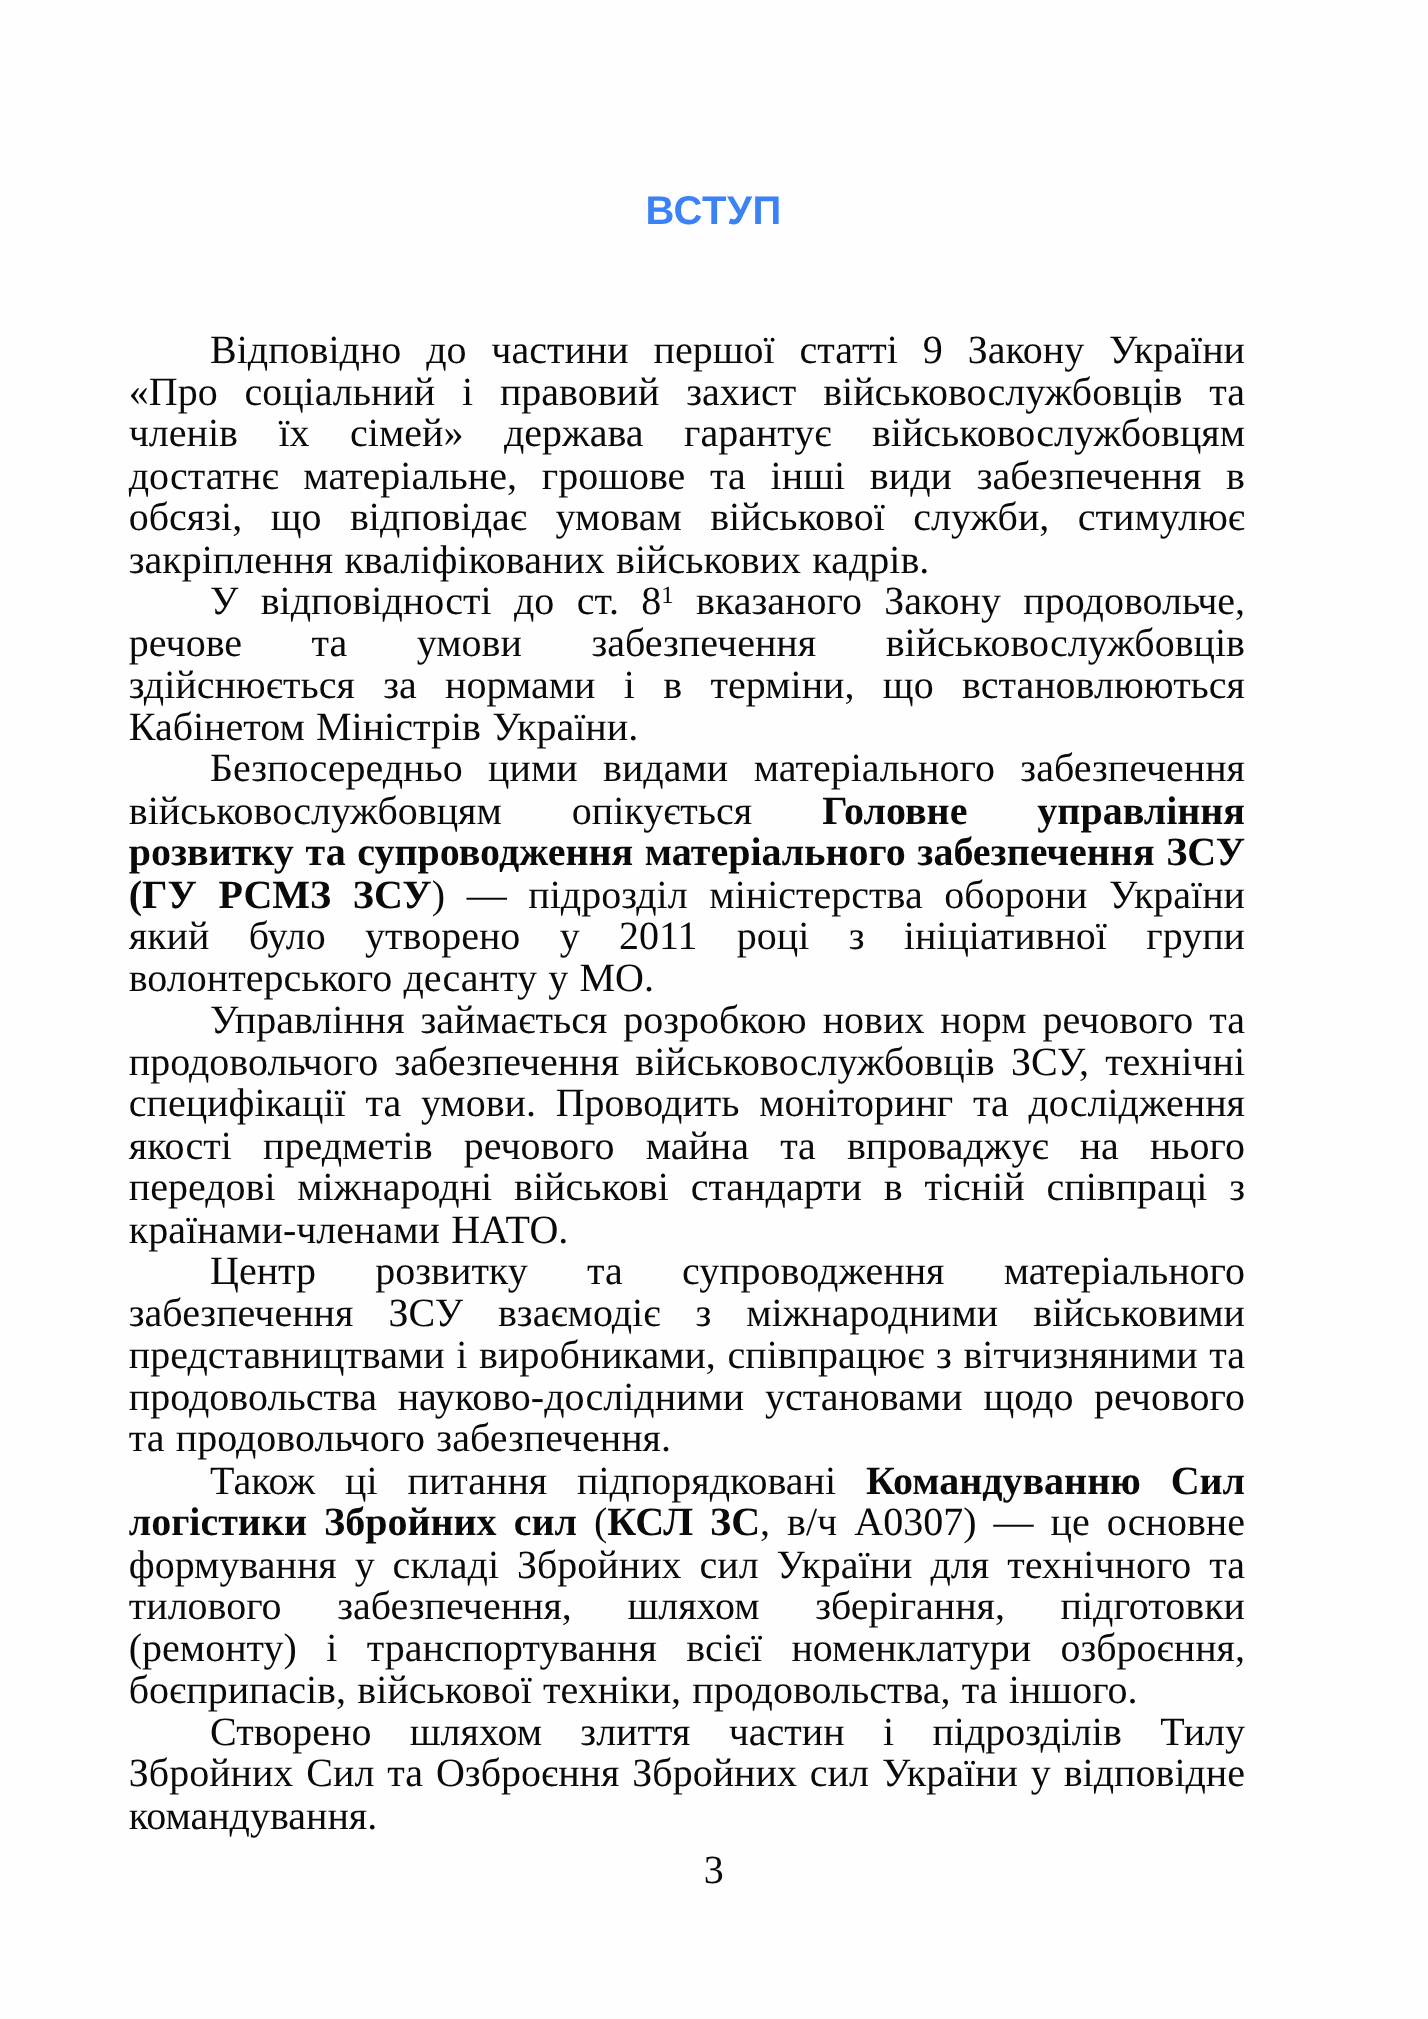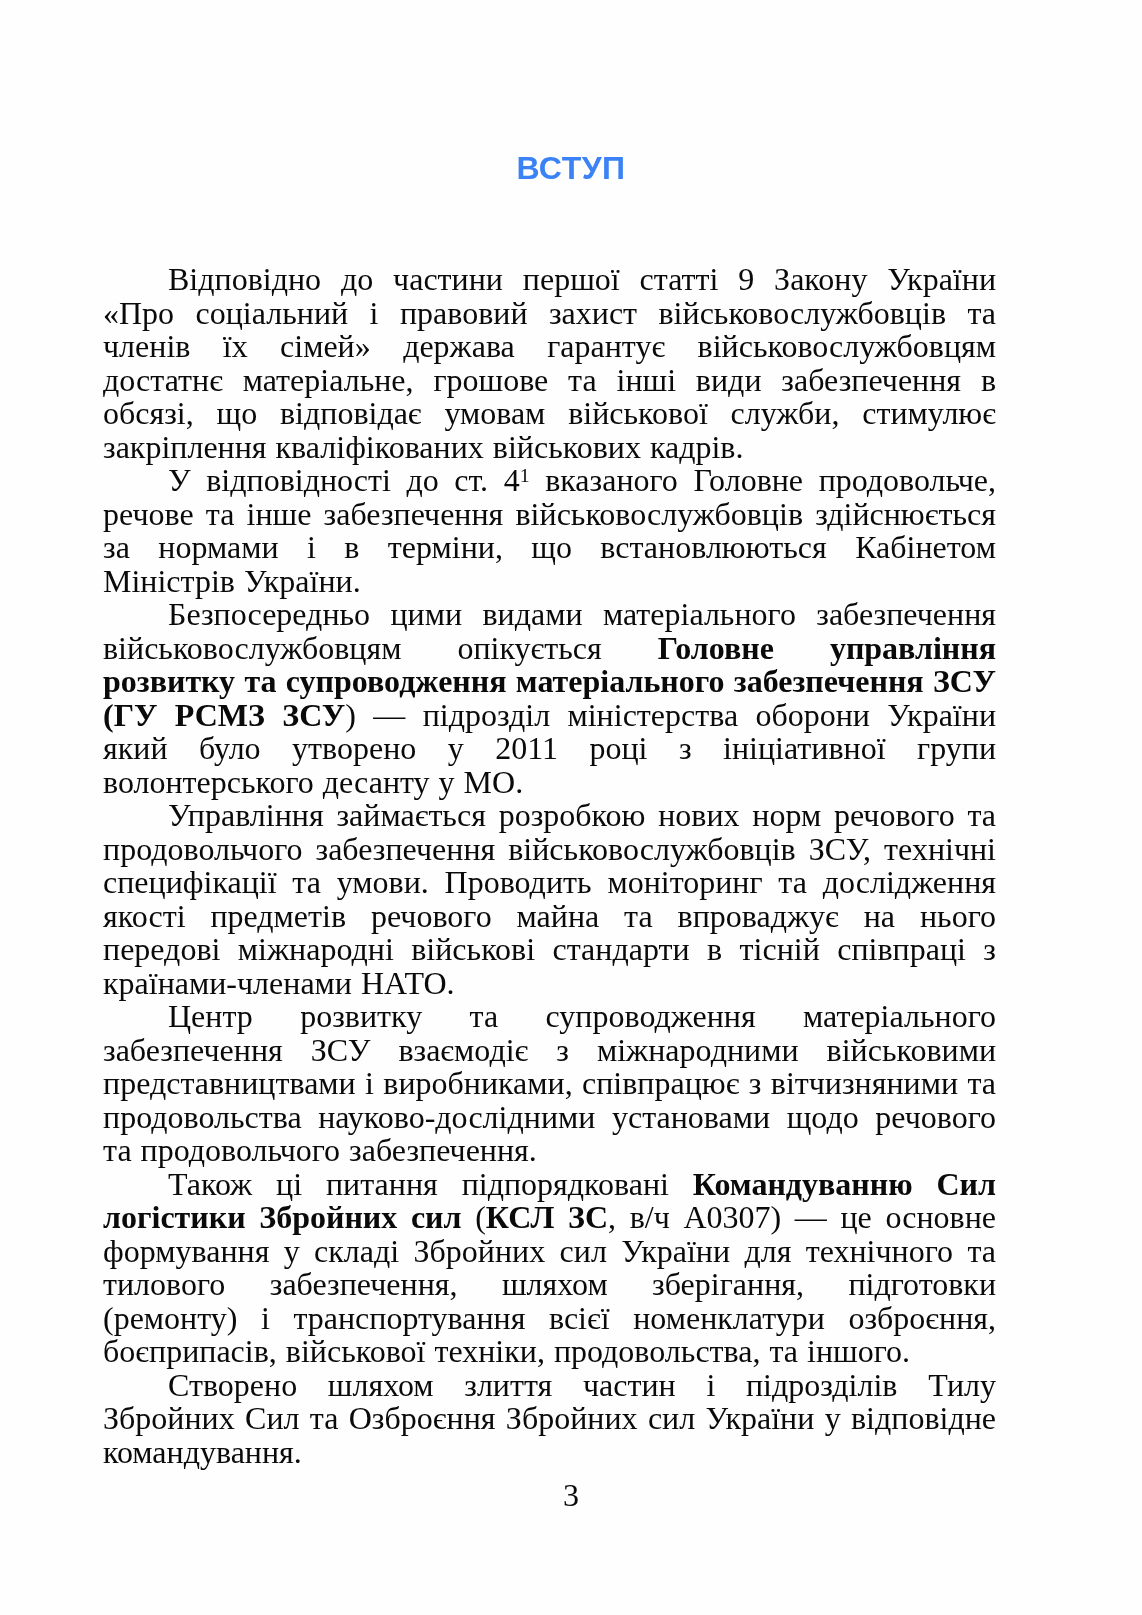--- a/index.html
+++ b/index.html
@@ -67,21 +67,21 @@
 </style>
 </head>
 <body>
 
 <div class="page">
 
   <div class="doc-title">ВСТУП</div>
 
   <div class="body-text">
       <p><span>Відповідно до частини першої статті 9 Закону України «Про соціальний і правовий захист військовослужбовців та членів їх сімей» держава гарантує військовослужбовцям достатнє матеріальне, грошове та інші види забезпечення в обсязі, що відповідає умовам військової служби, стимулює закріплення кваліфікованих військових кадрів.</span></p>
-      <p><span>У відповідності до ст. 4</span><sup class="sup">1</sup><span> вказаного Головне продовольче, речове та інше забезпечення військовослужбовців здійснюється за нормами і в терміни, що встановлюються Кабінетом Міністрів України.</span></p>
+      <p><span>У відповідності до ст. 8</span><sup class="sup">1</sup><span> вказаного Закону продовольче, речове та умови забезпечення військовослужбовців здійснюється за нормами і в терміни, що встановлюються Кабінетом Міністрів України.</span></p>
       <p><span>Безпосередньо цими видами матеріального забезпечення військовослужбовцям опікується </span><b>Головне управління розвитку та супроводження матеріального забезпечення ЗСУ (ГУ РСМЗ ЗСУ</b><span>) — підрозділ міністерства оборони України який було утворено у 2011 році з ініціативної групи волонтерського десанту у МО.</span></p>
       <p><span>Управління займається розробкою нових норм речового та продовольчого забезпечення військовослужбовців ЗСУ, технічні специфікації та умови. Проводить моніторинг та дослідження якості предметів речового майна та впроваджує на нього передові міжнародні військові стандарти в тісній співпраці з країнами-членами НАТО.</span></p>
       <p><span>Центр розвитку та супроводження матеріального забезпечення ЗСУ взаємодіє з міжнародними військовими представництвами і виробниками, співпрацює з вітчизняними та продовольства науково-дослідними установами щодо речового та продовольчого забезпечення.</span></p>
       <p><span>Також ці питання підпорядковані </span><b>Командуванню Сил логістики Збройних сил</b><span> (</span><b>КСЛ ЗС</b><span>, в/ч А0307) — це основне формування у складі Збройних сил України для технічного та тилового забезпечення, шляхом зберігання, підготовки (ремонту) і транспортування всієї номенклатури озброєння, боєприпасів, військової техніки, продовольства, та іншого.</span></p>
       <p><span>Створено шляхом злиття частин і підрозділів Тилу Збройних Сил та Озброєння Збройних сил України у відповідне командування.</span></p>
     </div>
 
   <div class="page-number">3</div>
 
 </div>

